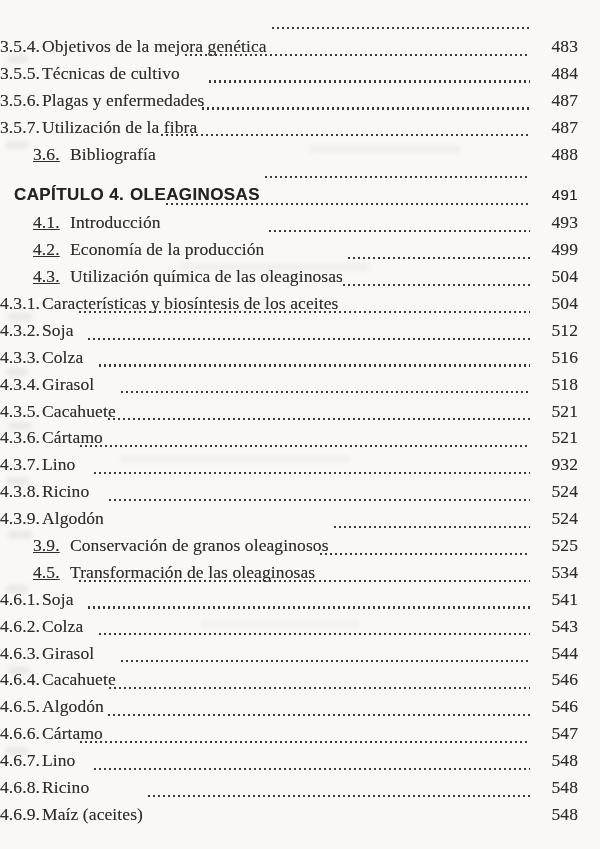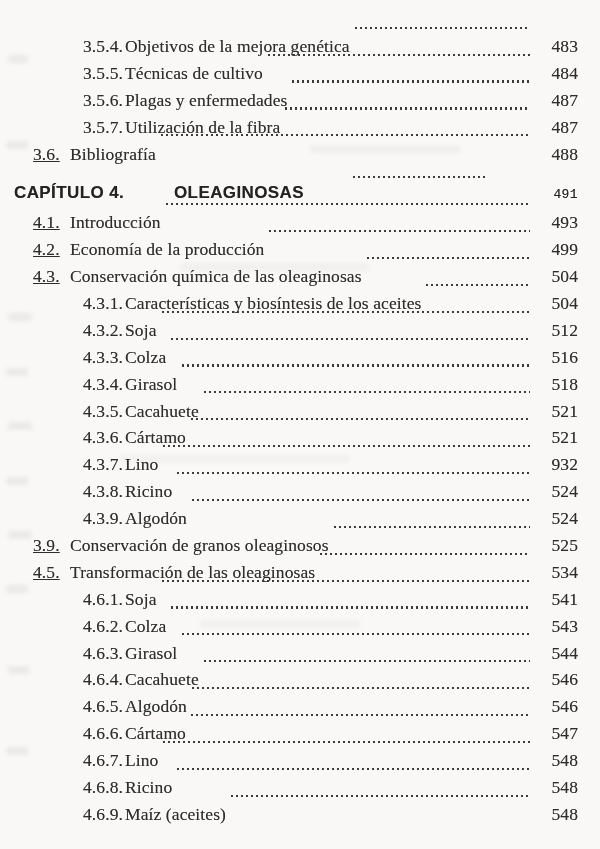--- a/index.html
+++ b/index.html
@@ -44,39 +44,39 @@
       #3b3b3b 0, #3b3b3b 1.8px,
       transparent 1.8px, transparent 5px);
   }
   .row .page-num {
     flex: 0 0 34px;
     margin-left: 14px;
     text-align: right;
     margin-top: 24px;
   }
   
-  .lvl1 { padding-left: 14px; gap: 44px; }
+  .lvl1 { padding-left: 14px; }
   .lvl1 .num { width: 116px; }
   .lvl2 { padding-left: 33px; }
   .lvl2 .num { width: 37px; text-decoration: underline; }
-  .lvl3 { padding-left: 83px; }
+  .lvl3 { }
   .lvl3 .num { width: 42px; }
   
   .lvl1 {
     margin-top: 15px;
     font-family: "Liberation Sans", sans-serif;
     font-weight: bold;
     font-size: 17px;
     letter-spacing: 0.4px;
     color: #232323;
   }
   .lvl1 .page-num {
-    font-family: Liberation Mono, monospace;
+    font-family: Liberation Sans, sans-serif;
     font-weight: normal;
-    font-size: 13px;
+    font-size: 15px;
   }
   
   .smudges { position: absolute; inset: 0; z-index: 1; pointer-events: none; }
   .smudge {
     position: absolute;
     background: rgba(110,110,112,0.10);
     border-radius: 3px;
     filter: blur(2px);
   }
   .smudge.s1  { left: 8px;  top: 55px;  width: 20px; height: 8px; }
@@ -168,21 +168,21 @@
 
   <div class="row lvl2">
     <span class="num">4.2.</span>
     <span class="title">Economía de la producción</span>
     <span class="leader"></span>
     <span class="page-num">499</span>
   </div>
 
   <div class="row lvl2">
     <span class="num">4.3.</span>
-    <span class="title">Conservación química de las oleaginosas</span>
+    <span class="title">Utilización química de las oleaginosas</span>
     <span class="leader"></span>
     <span class="page-num">504</span>
   </div>
 
   <div class="row lvl3">
     <span class="num">4.3.1.</span>
     <span class="title">Características y biosíntesis de los aceites</span>
     <span class="leader"></span>
     <span class="page-num">504</span>
   </div>

